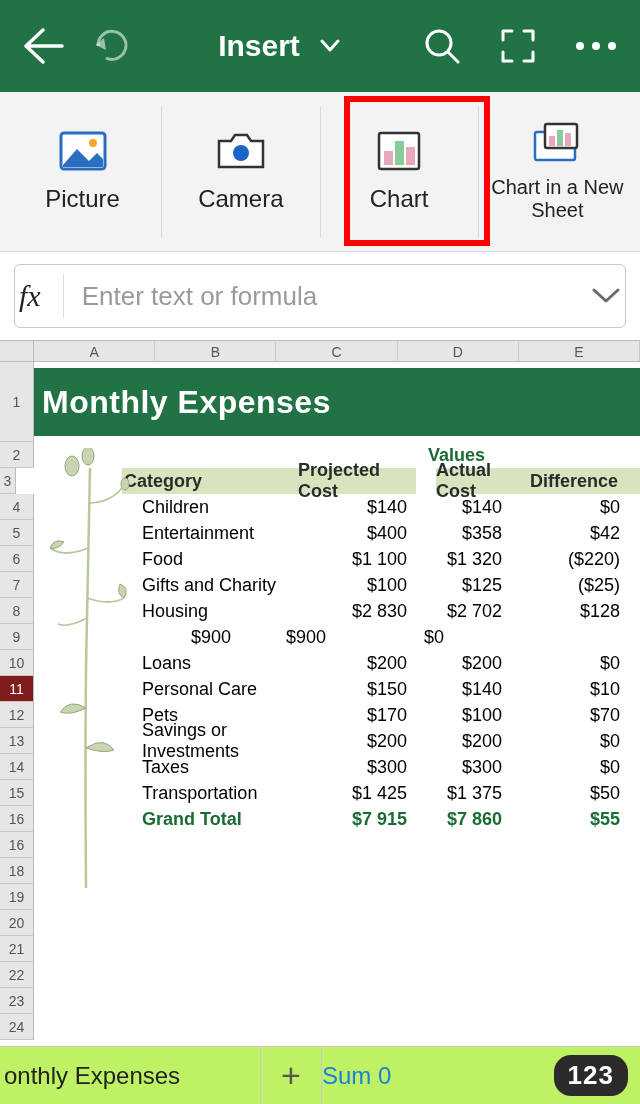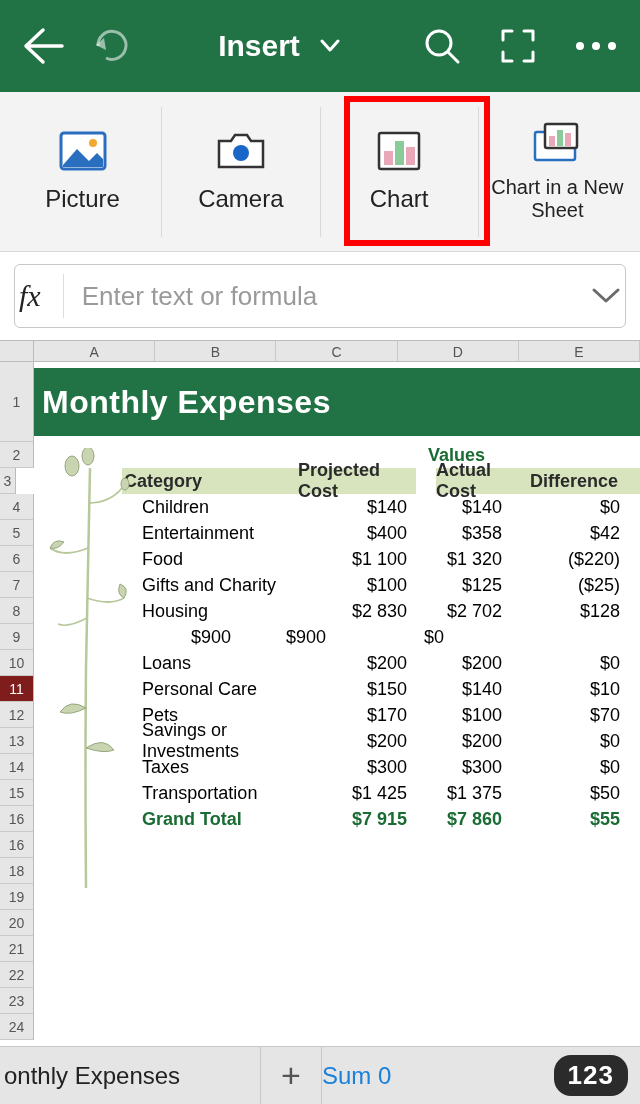--- a/index.html
+++ b/index.html
@@ -140,21 +140,21 @@
       z-index: 2;
     }
     
     .empty-rows .row-hdr { height: 26px; }
     .empty-rows .row-body { height: 26px; border-bottom: 0; }
     
     .bottom-bar {
       position: absolute;
       bottom: 0; left: 0; right: 0;
       height: 58px;
-      background: #e5e5e5;
+      background: #bef264;
       border-top: 1px solid #c8c8c8;
       display: flex;
       align-items: center;
       margin-top: 12px;
     }
     .tab-name { flex: 0 0 260px; padding-left: 4px; font-size: 24px; color: #222; white-space: nowrap; overflow: hidden; }
     .tab-add { width: 62px; height: 100%; border-left: 1px solid #c8c8c8; border-right: 1px solid #c8c8c8; display: flex; align-items: center; justify-content: center; font-size: 34px; color: #555; }
     .sum { flex: 1; text-align: left; color: #1a80d9; font-size: 24px; }
     .kbd-btn { margin-right: 12px; background: #2b2b2b; color: #fff; border-radius: 17px; padding: 5px 14px; font-size: 26px; font-weight: 700; letter-spacing: 1px; }
   </style>

